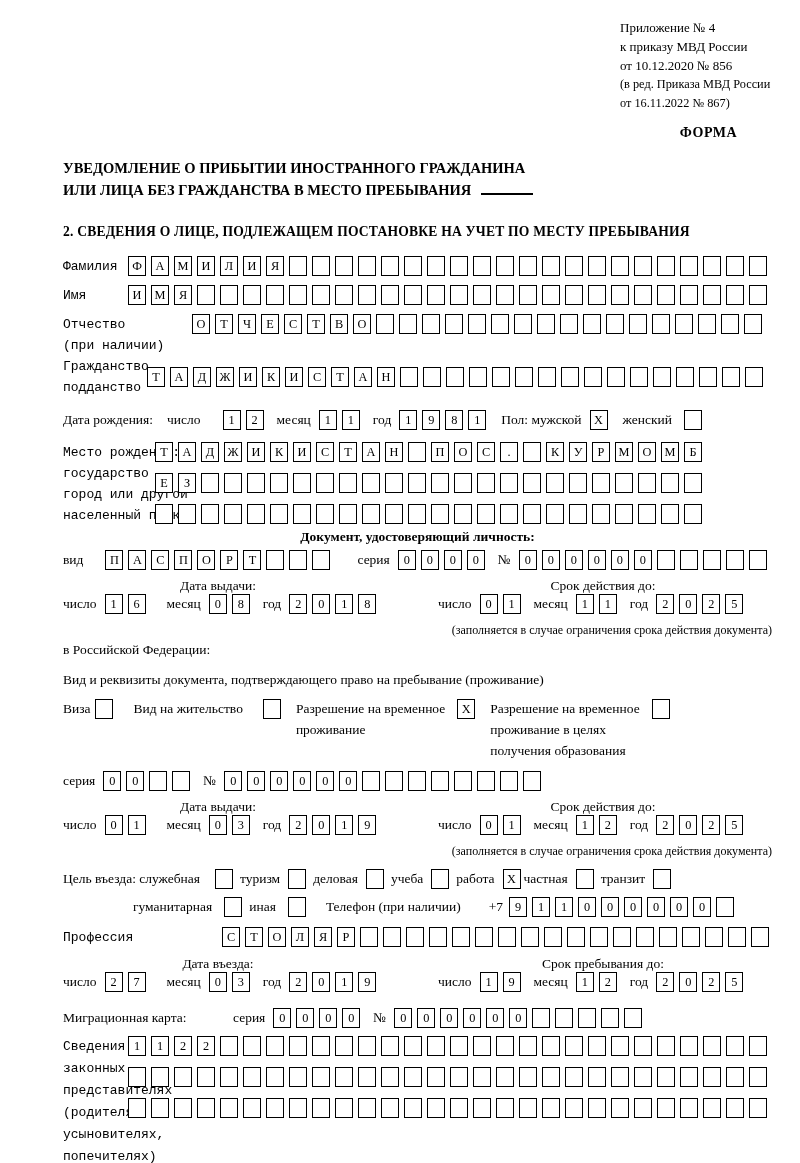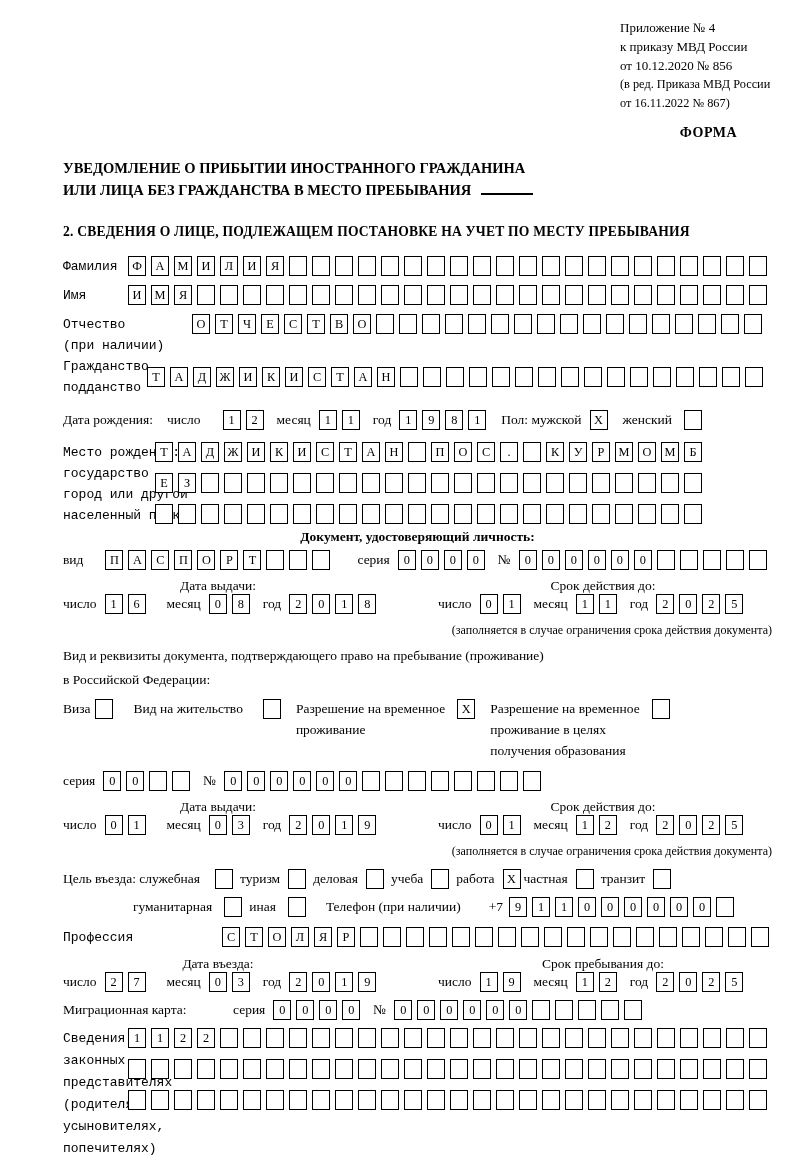--- a/index.html
+++ b/index.html
@@ -410,22 +410,22 @@
             <span class="cell">2</span>
             <span class="cell">0</span>
             <span class="cell">2</span>
             <span class="cell">5</span>
           </span>
       </div>
     </div>
   </div>
   <div class="pair-note">(заполняется в случае ограничения срока действия документа)</div>
 
+  <div class="plain" style="margin-top:0;">в Российской Федерации:</div>
   <div class="plain" style="margin-top:6px;">Вид и реквизиты документа, подтверждающего право на пребывание (проживание)</div>
-  <div class="plain" style="margin-top:0;">в Российской Федерации:</div>
 
   <div class="visa-row">
     <span>Виза</span>
     <span class="cell chk" style="margin-left:4px;"></span>
     <span class="g14">Вид на жительство</span>
     <span class="cell chk" style="margin-left:20px;"></span>
     <div class="vmulti g8">
       <div>Разрешение на временное</div>
       <div>проживание</div>
     </div>
@@ -621,21 +621,21 @@
         <span class="cells">
             <span class="cell">2</span>
             <span class="cell">0</span>
             <span class="cell">2</span>
             <span class="cell">5</span>
           </span>
       </div>
     </div>
   </div>
 
-  <div class="dline" style="margin-top:8px;">
+  <div class="dline" style="margin-top:16px;">
     <span class="t w162" style="display:inline-block;">Миграционная карта:</span>
     <span class="t">серия</span>
     <span class="cells">
         <span class="cell">0</span>
         <span class="cell">0</span>
         <span class="cell">0</span>
         <span class="cell">0</span>
       </span>
     <span class="t">№</span>
     <span class="cells">

